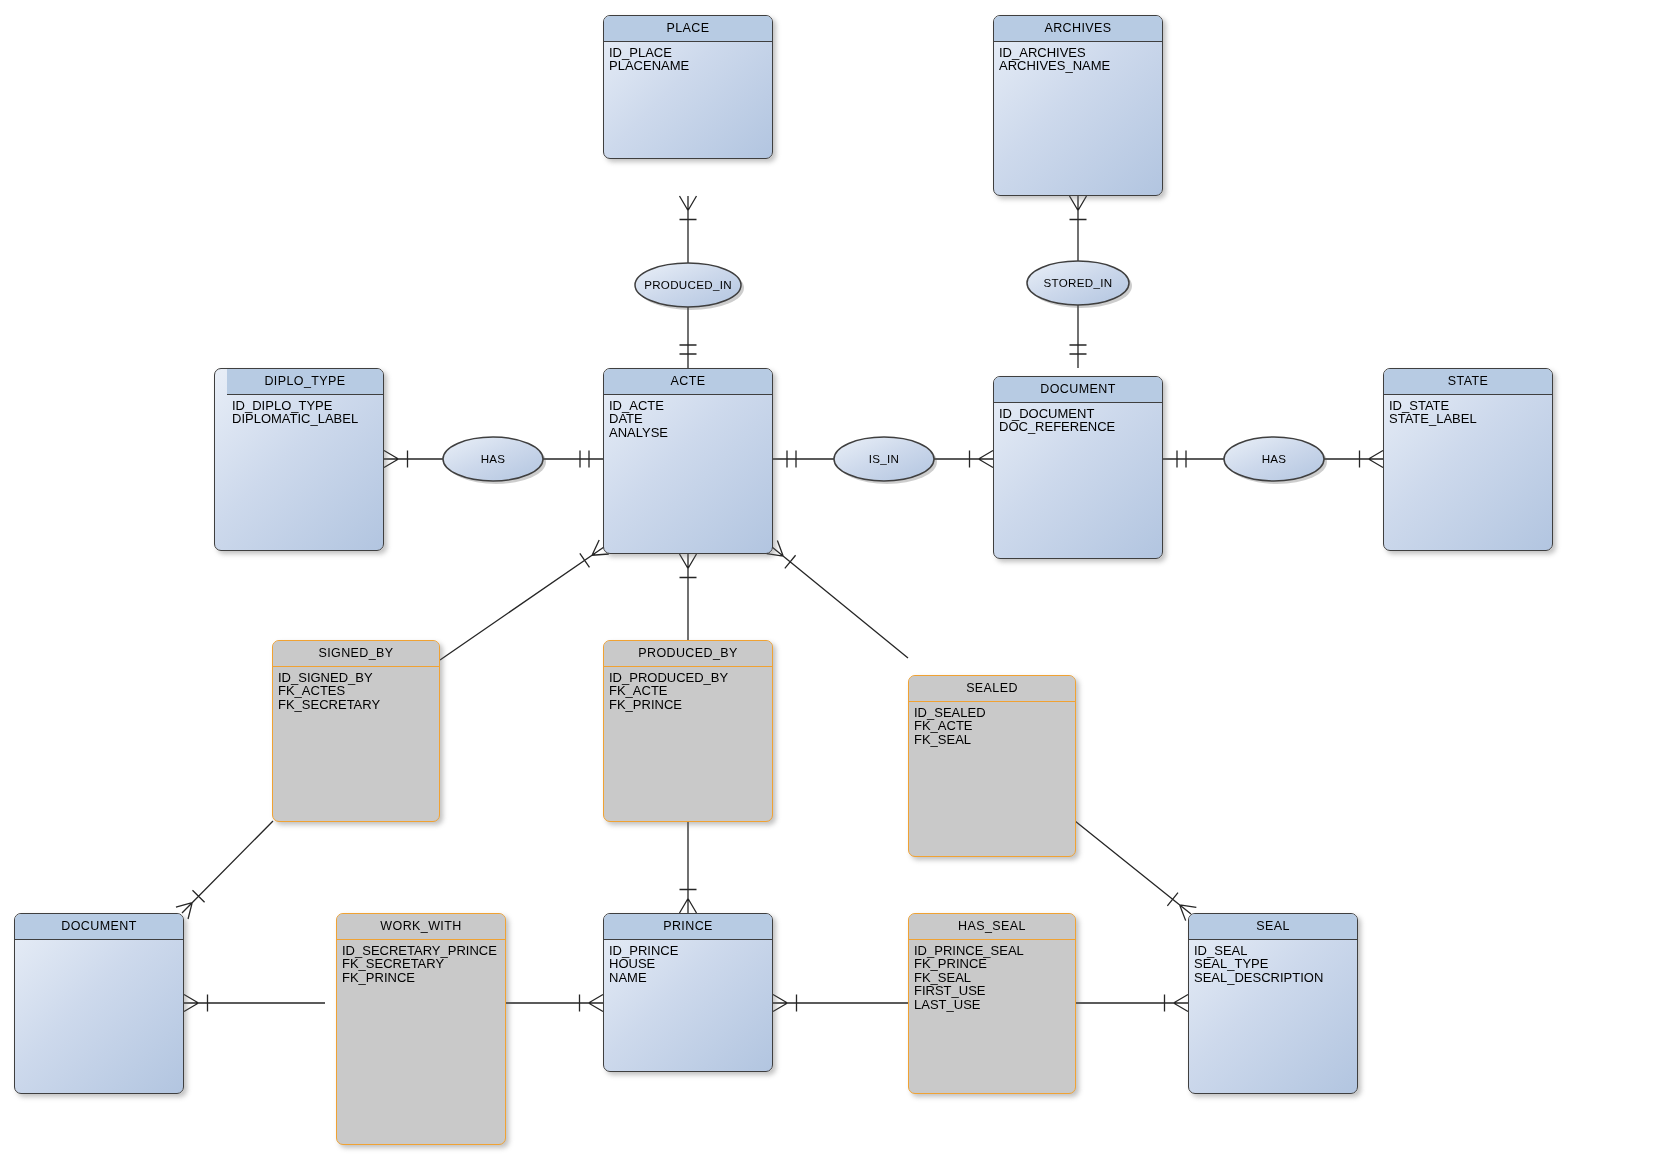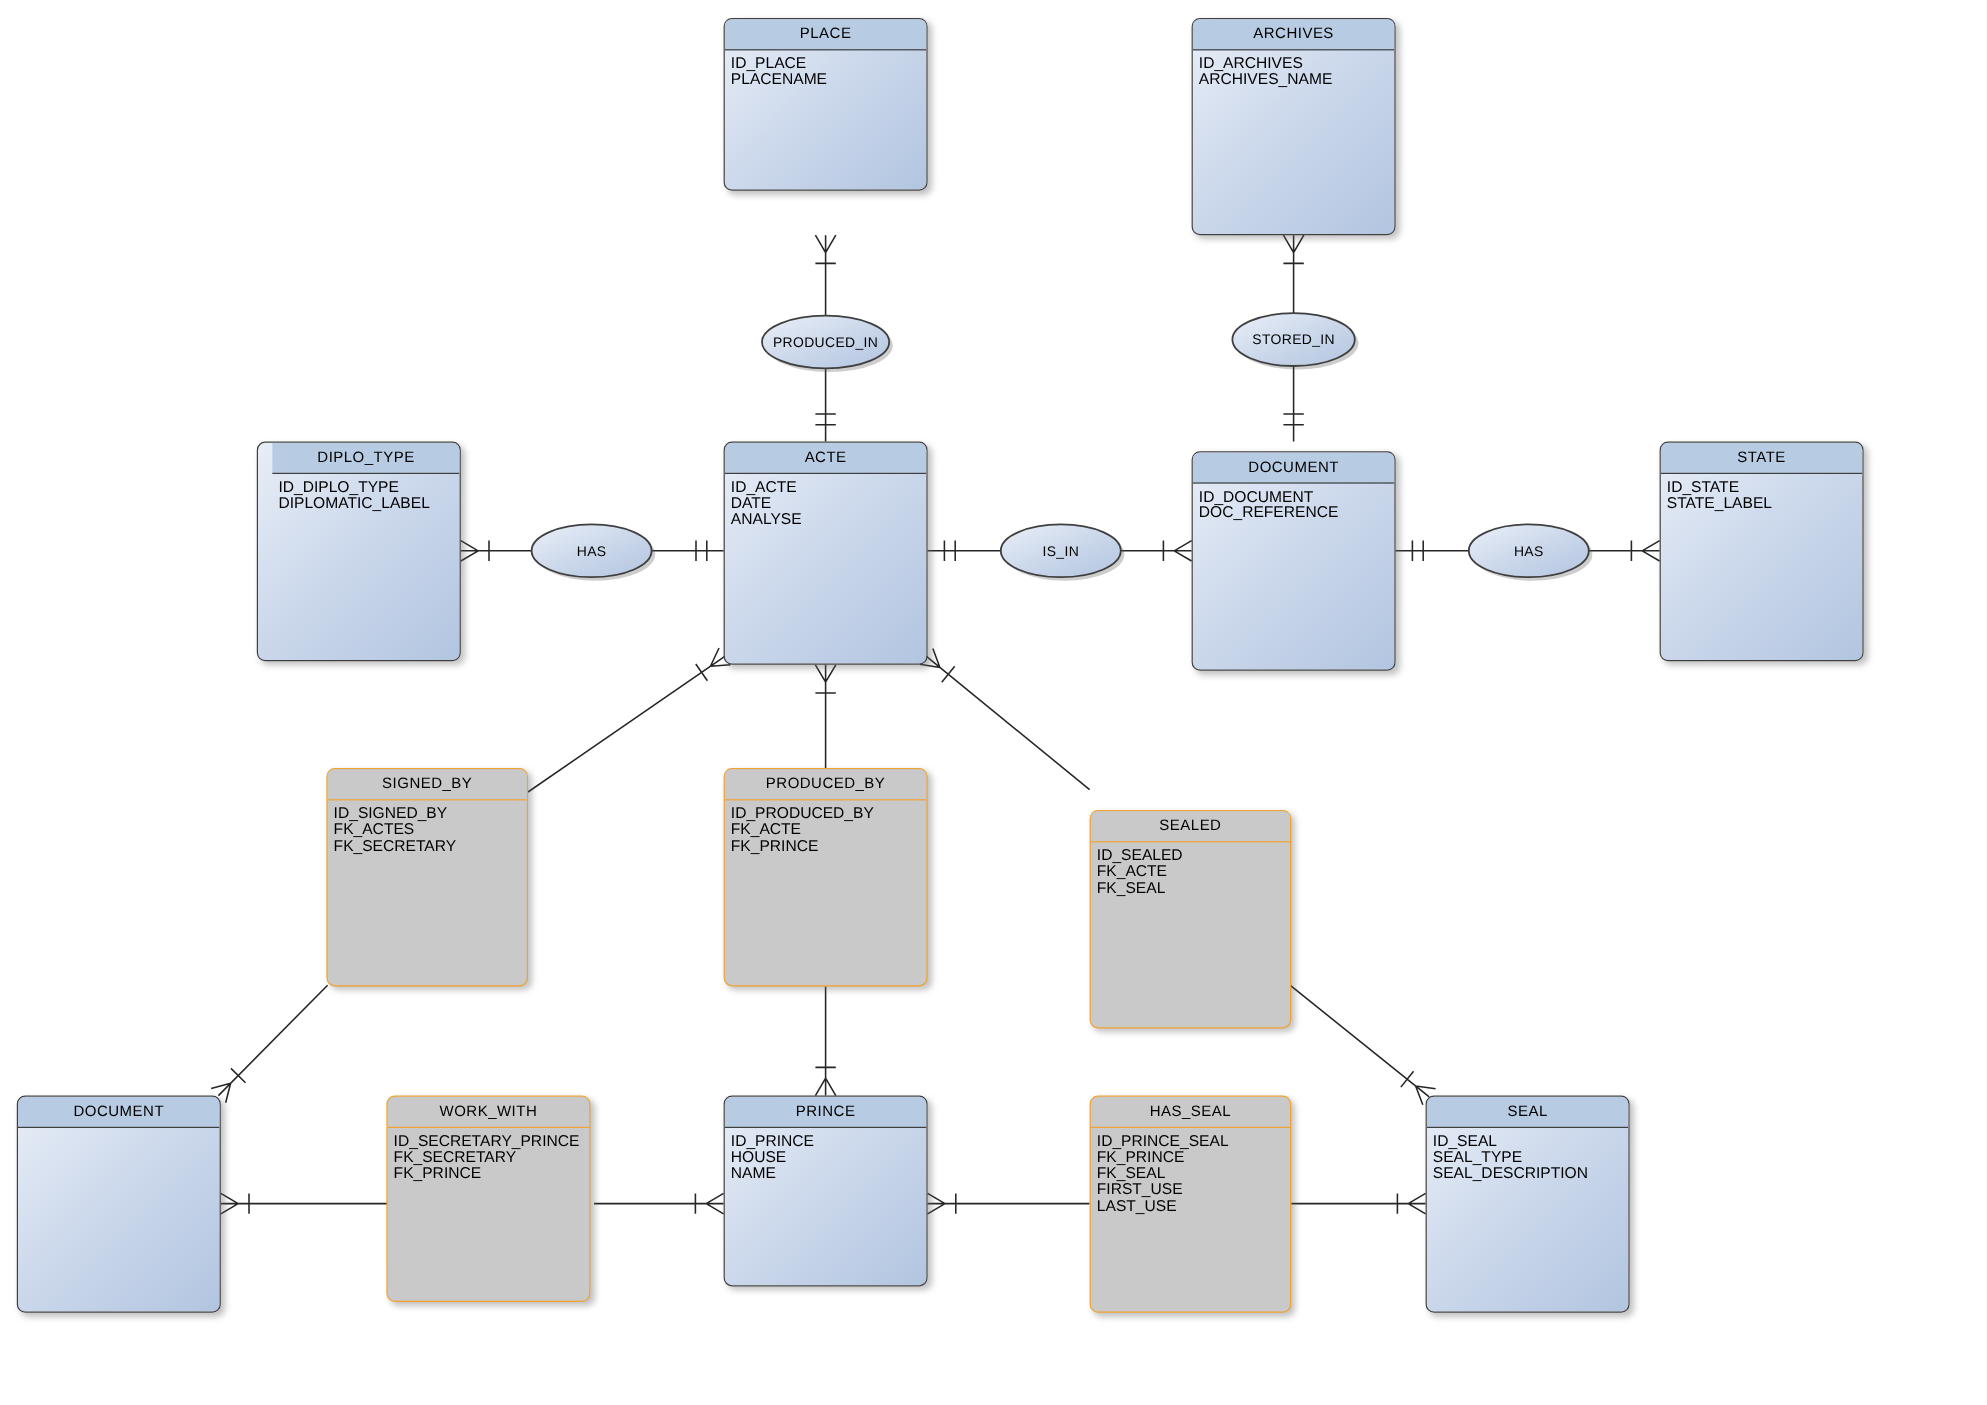--- a/index.html
+++ b/index.html
@@ -189,21 +189,21 @@
         <div class="hdr">SEALED</div>
         <div class="body">
           <div>ID_SEALED</div>
           <div>FK_ACTE</div>
           <div>FK_SEAL</div>
         </div>
       </div>
       <div class="entity" style="left: 14px; top: 913px; width: 170px; height: 181px;">
         <div class="hdr">DOCUMENT</div>
       </div>
-      <div class="entity assoc" style="left: 322px; top: 913px; width: 170px; height: 172px;">
+      <div class="entity assoc" style="left: 336px; top: 913px; width: 170px; height: 232px;">
         <div class="hdr">WORK_WITH</div>
         <div class="body">
           <div>ID_SECRETARY_PRINCE</div>
           <div>FK_SECRETARY</div>
           <div>FK_PRINCE</div>
         </div>
       </div>
       <div class="entity" style="left: 603px; top: 913px; width: 170px; height: 159px;">
         <div class="hdr">PRINCE</div>
         <div class="body">

